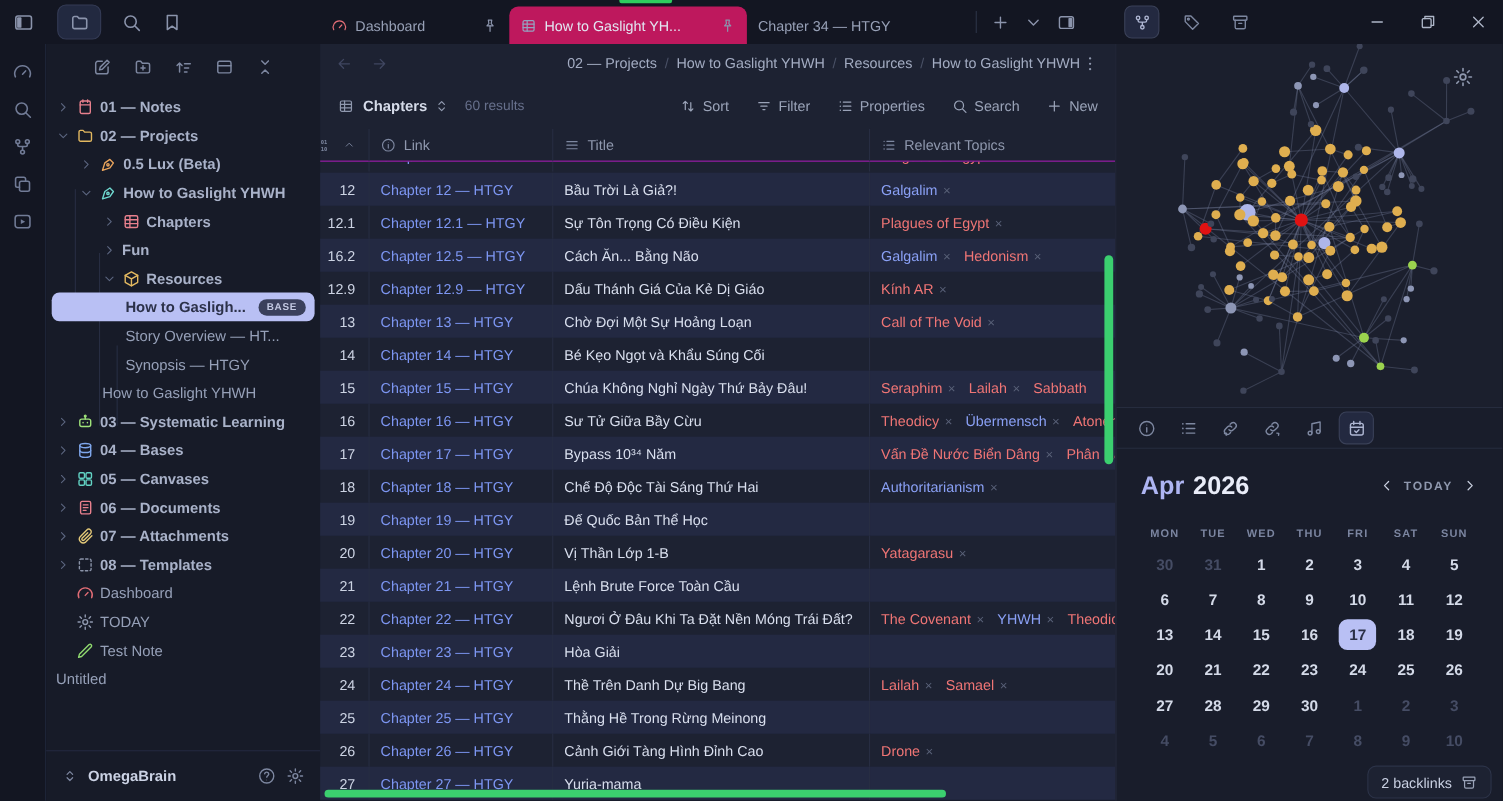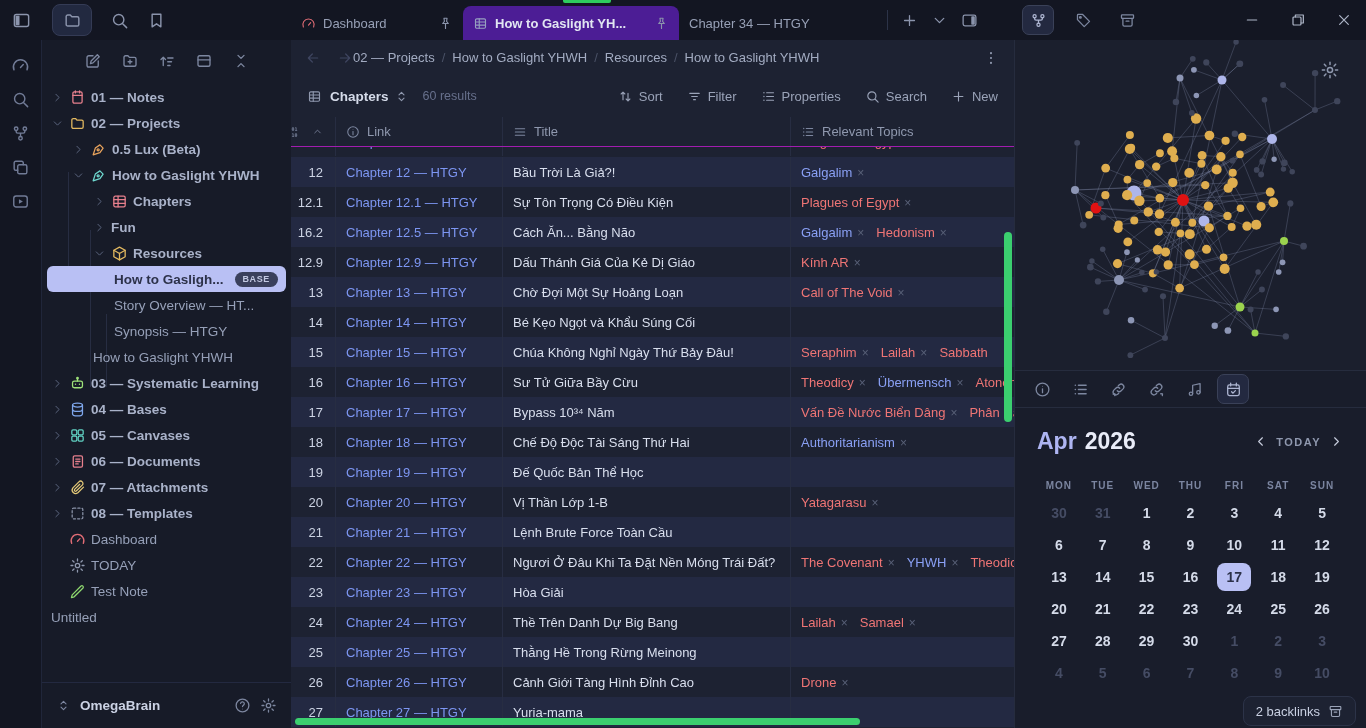--- a/index.html
+++ b/index.html
@@ -16,21 +16,21 @@
   .tb-side{width:249px;display:flex;align-items:center;gap:18px;padding-left:10px;box-sizing:border-box}
   .iconbox{width:38px;height:30px;display:flex;align-items:center;justify-content:center;
            border:1px solid #343b55;background:#222940;border-radius:8px}
   .tbicon{width:19px;height:19px;color:#8b94ac}
   .tb-main{width:723px;display:flex;align-items:flex-end}
   .tb-right{flex:1;display:flex;align-items:center;padding:0 14px 0 8px;gap:14px;box-sizing:border-box}
 
   .tab{height:34px;display:flex;align-items:center;gap:7px;padding:0 10px;font-size:13px;
        color:#97a0b6;border-radius:8px 8px 0 0;box-sizing:border-box;white-space:nowrap;overflow:hidden}
   .tab .tlab{overflow:hidden;text-overflow:ellipsis;white-space:nowrap}
-  .tab.active{background:#4c1d95;color:#e2e6f2;font-weight:700}
+  .tab.active{background:#be185d;color:#e2e6f2;font-weight:400}
   .tab1{width:172px}.tab2{width:216px}.tab3{width:202px}
   .pin{width:15px;height:15px;color:#8b94ac;margin-left:auto}
   .tabdiv{width:1px;height:20px;background:#2c3348;margin:0 6px;align-self:center}
   .tbbtn{width:30px;height:30px;align-self:center;display:flex;align-items:center;justify-content:center;color:#8b94ac}
   .tbbtn svg{width:17px;height:17px}
   .wctrl{margin-left:auto;display:flex;gap:30px;align-items:center;color:#aeb6c8}
   .wctrl .ic{width:16px;height:16px}
   .topblip{position:absolute;left:563px;top:0;width:48px;height:3px;background:#2ecc5e;border-radius:0 0 2px 2px;z-index:9}
 
   
@@ -62,21 +62,21 @@
   .vaultname{font-weight:700;font-size:13.5px;color:#cbd2e4}
   .vault .spacer{flex:1}
   .vault .big{width:17px;height:17px}
 
   
   .main{position:absolute;top:40px;left:291px;width:723px;bottom:0;background:#1d2232;
         display:flex;flex-direction:column;box-sizing:border-box}
   .breadcrumb{height:35px;flex:none;display:flex;align-items:center;padding:0 14px;color:#a3acc2;font-size:13px}
   .navarrows{display:flex;gap:16px;color:#3f4660}
   .navarrows .ic{width:16px;height:16px}
-  .crumbs{flex:1;text-align:left;white-space:nowrap;overflow:hidden}
+  .crumbs{flex:1;text-align:right;white-space:nowrap;overflow:hidden}
   .crumb{color:#a3acc2}
   .crumbsep{color:#4a5166;padding:0 7px}
   .morebtn{width:18px;height:18px;color:#8f98ae}
   .viewbar{height:42px;flex:none;display:flex;align-items:center;padding:0 16px;box-sizing:border-box}
   .viewbar .ic{width:15px;height:15px;color:#8f98ae}
   .viewname{font-size:13.5px;font-weight:700;color:#d5dbe9;margin:0 5px 0 8px}
   .updown{width:12px;height:12px;color:#6b7590}
   .results{font-size:12.5px;color:#67708c;margin-left:14px}
   .vactions{margin-left:auto;display:flex;gap:24px;align-items:center}
   .vaction{display:flex;align-items:center;gap:6px;color:#9aa3b8;font-size:13px}
@@ -430,21 +430,21 @@
           </svg>
         </span>
         <span class="ic ticon" style="color: rgb(227, 185, 96);">
           <svg viewBox="0 0 24 24" fill="none" stroke="currentColor" stroke-width="1.8" stroke-linecap="round" stroke-linejoin="round">
             <path d="M12 3l8 4.5v9L12 21l-8-4.5v-9z"></path>
             <path d="M12 12l8-4.5M12 12L4 7.5M12 12v9"></path>
           </svg>
         </span>
         <span class="tlabel">Resources</span>
       </div>
-      <div class="titem selected" style="padding-left: 67px; border-radius: 6px;">
+      <div class="titem selected" style="padding-left: 67px;">
         <span class="tlabel">How to Gasligh...</span>
         <span class="badge">BASE</span>
       </div>
       <div class="titem" style="padding-left: 67px;">
         <span class="tlabel">Story Overview — HT...</span>
       </div>
       <div class="titem" style="padding-left: 67px;">
         <span class="tlabel">Synopsis — HTGY</span>
       </div>
       <div class="titem" style="padding-left: 46px;">

